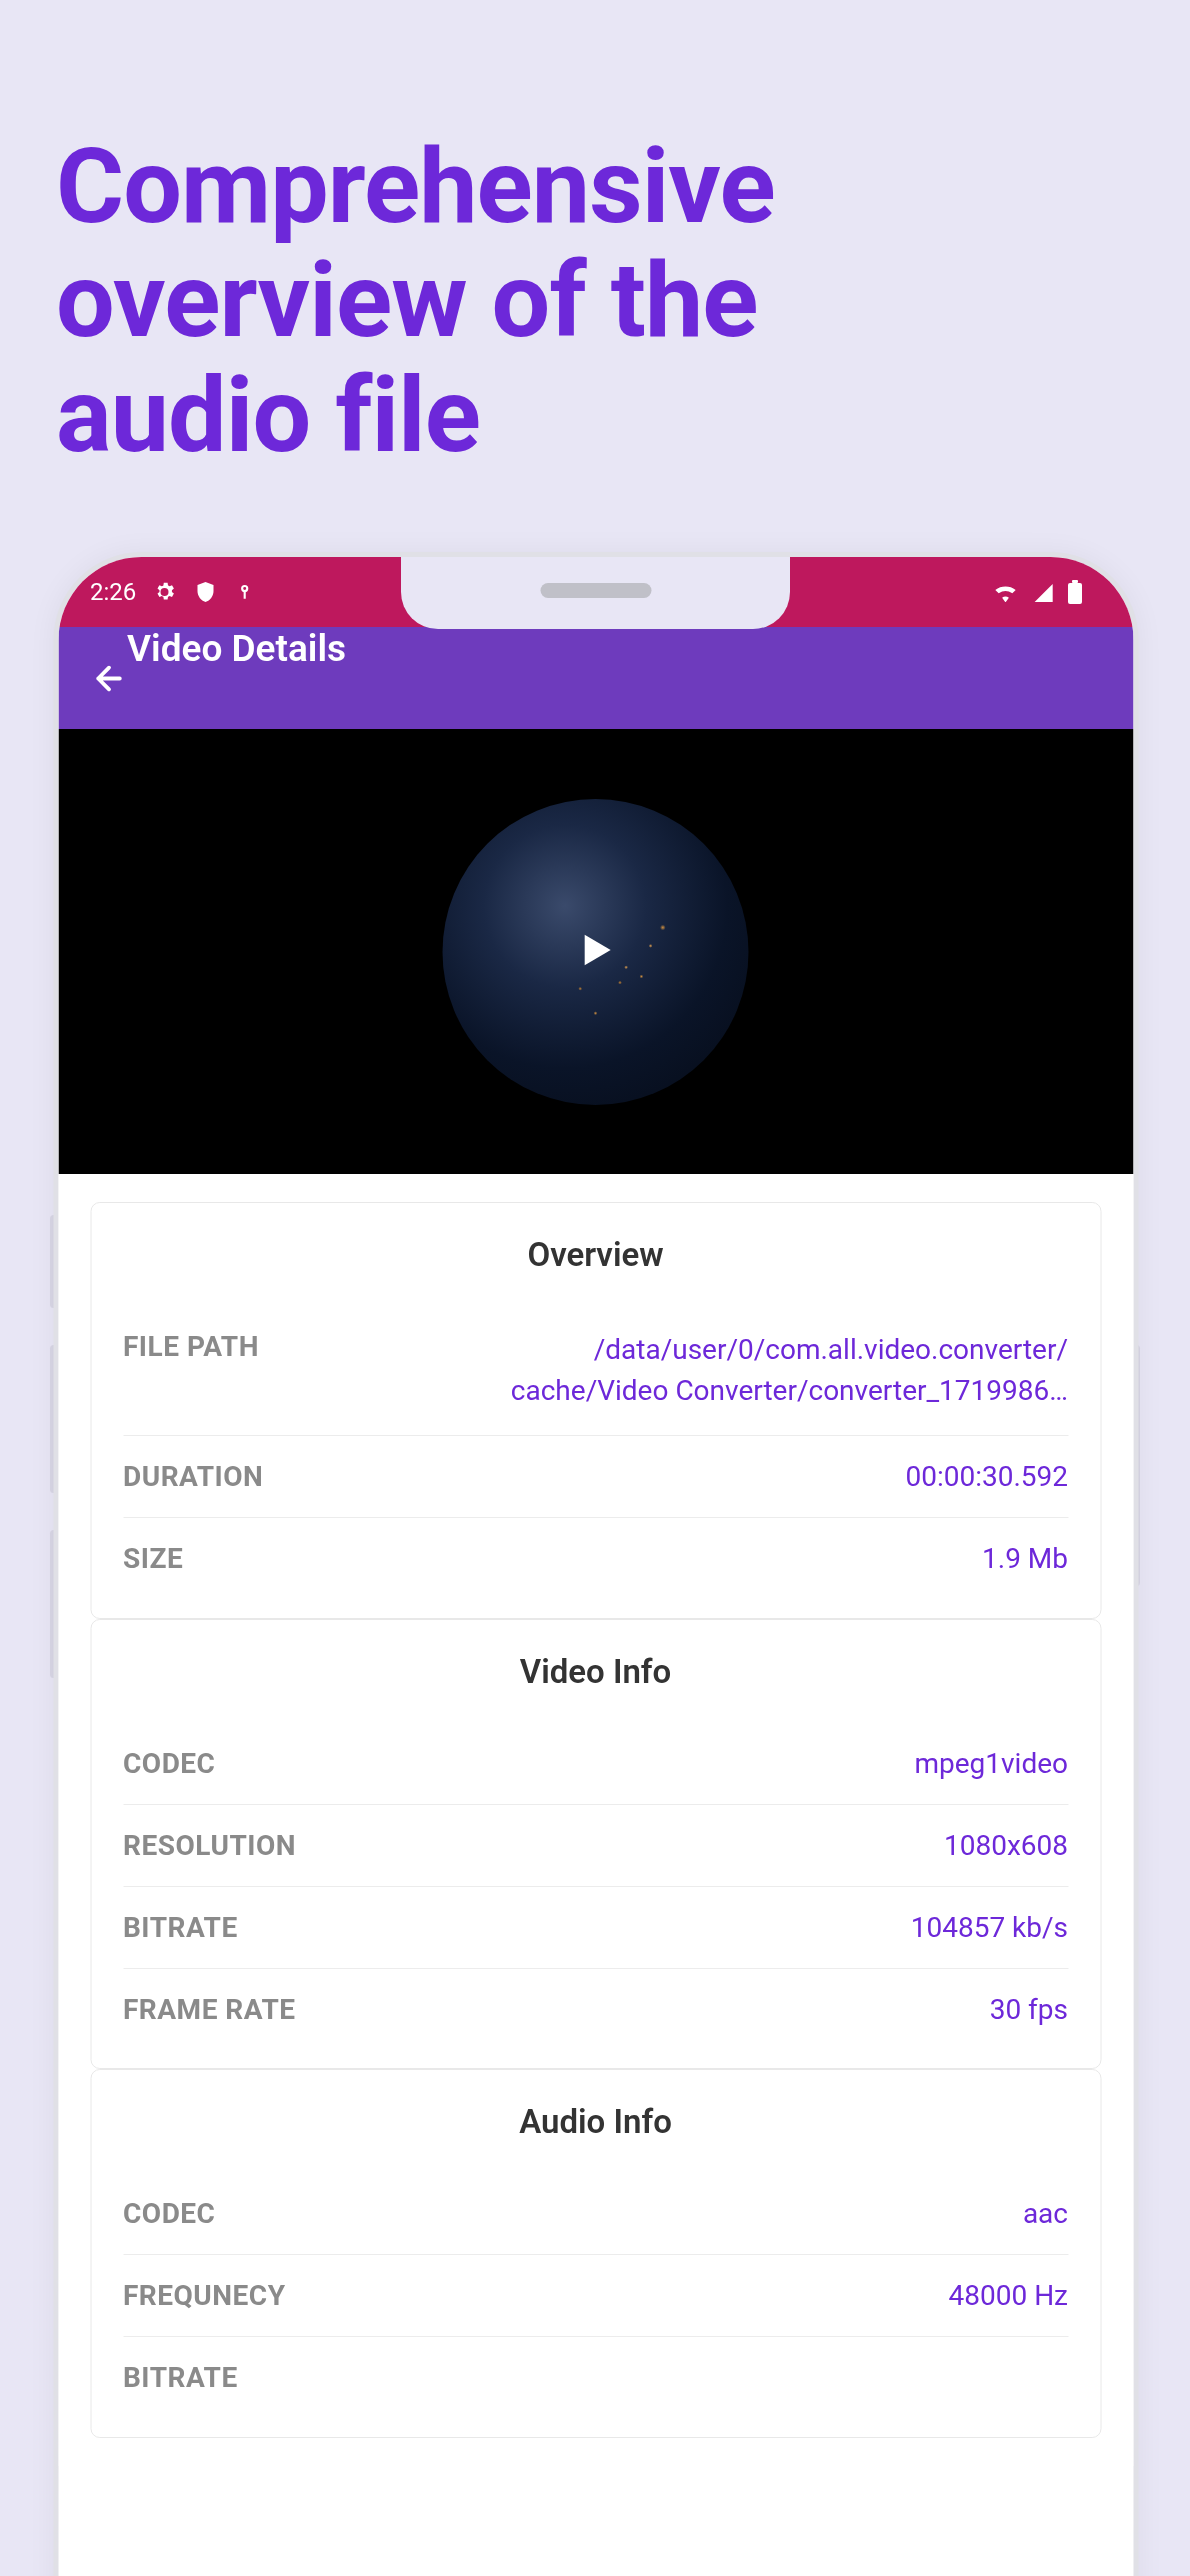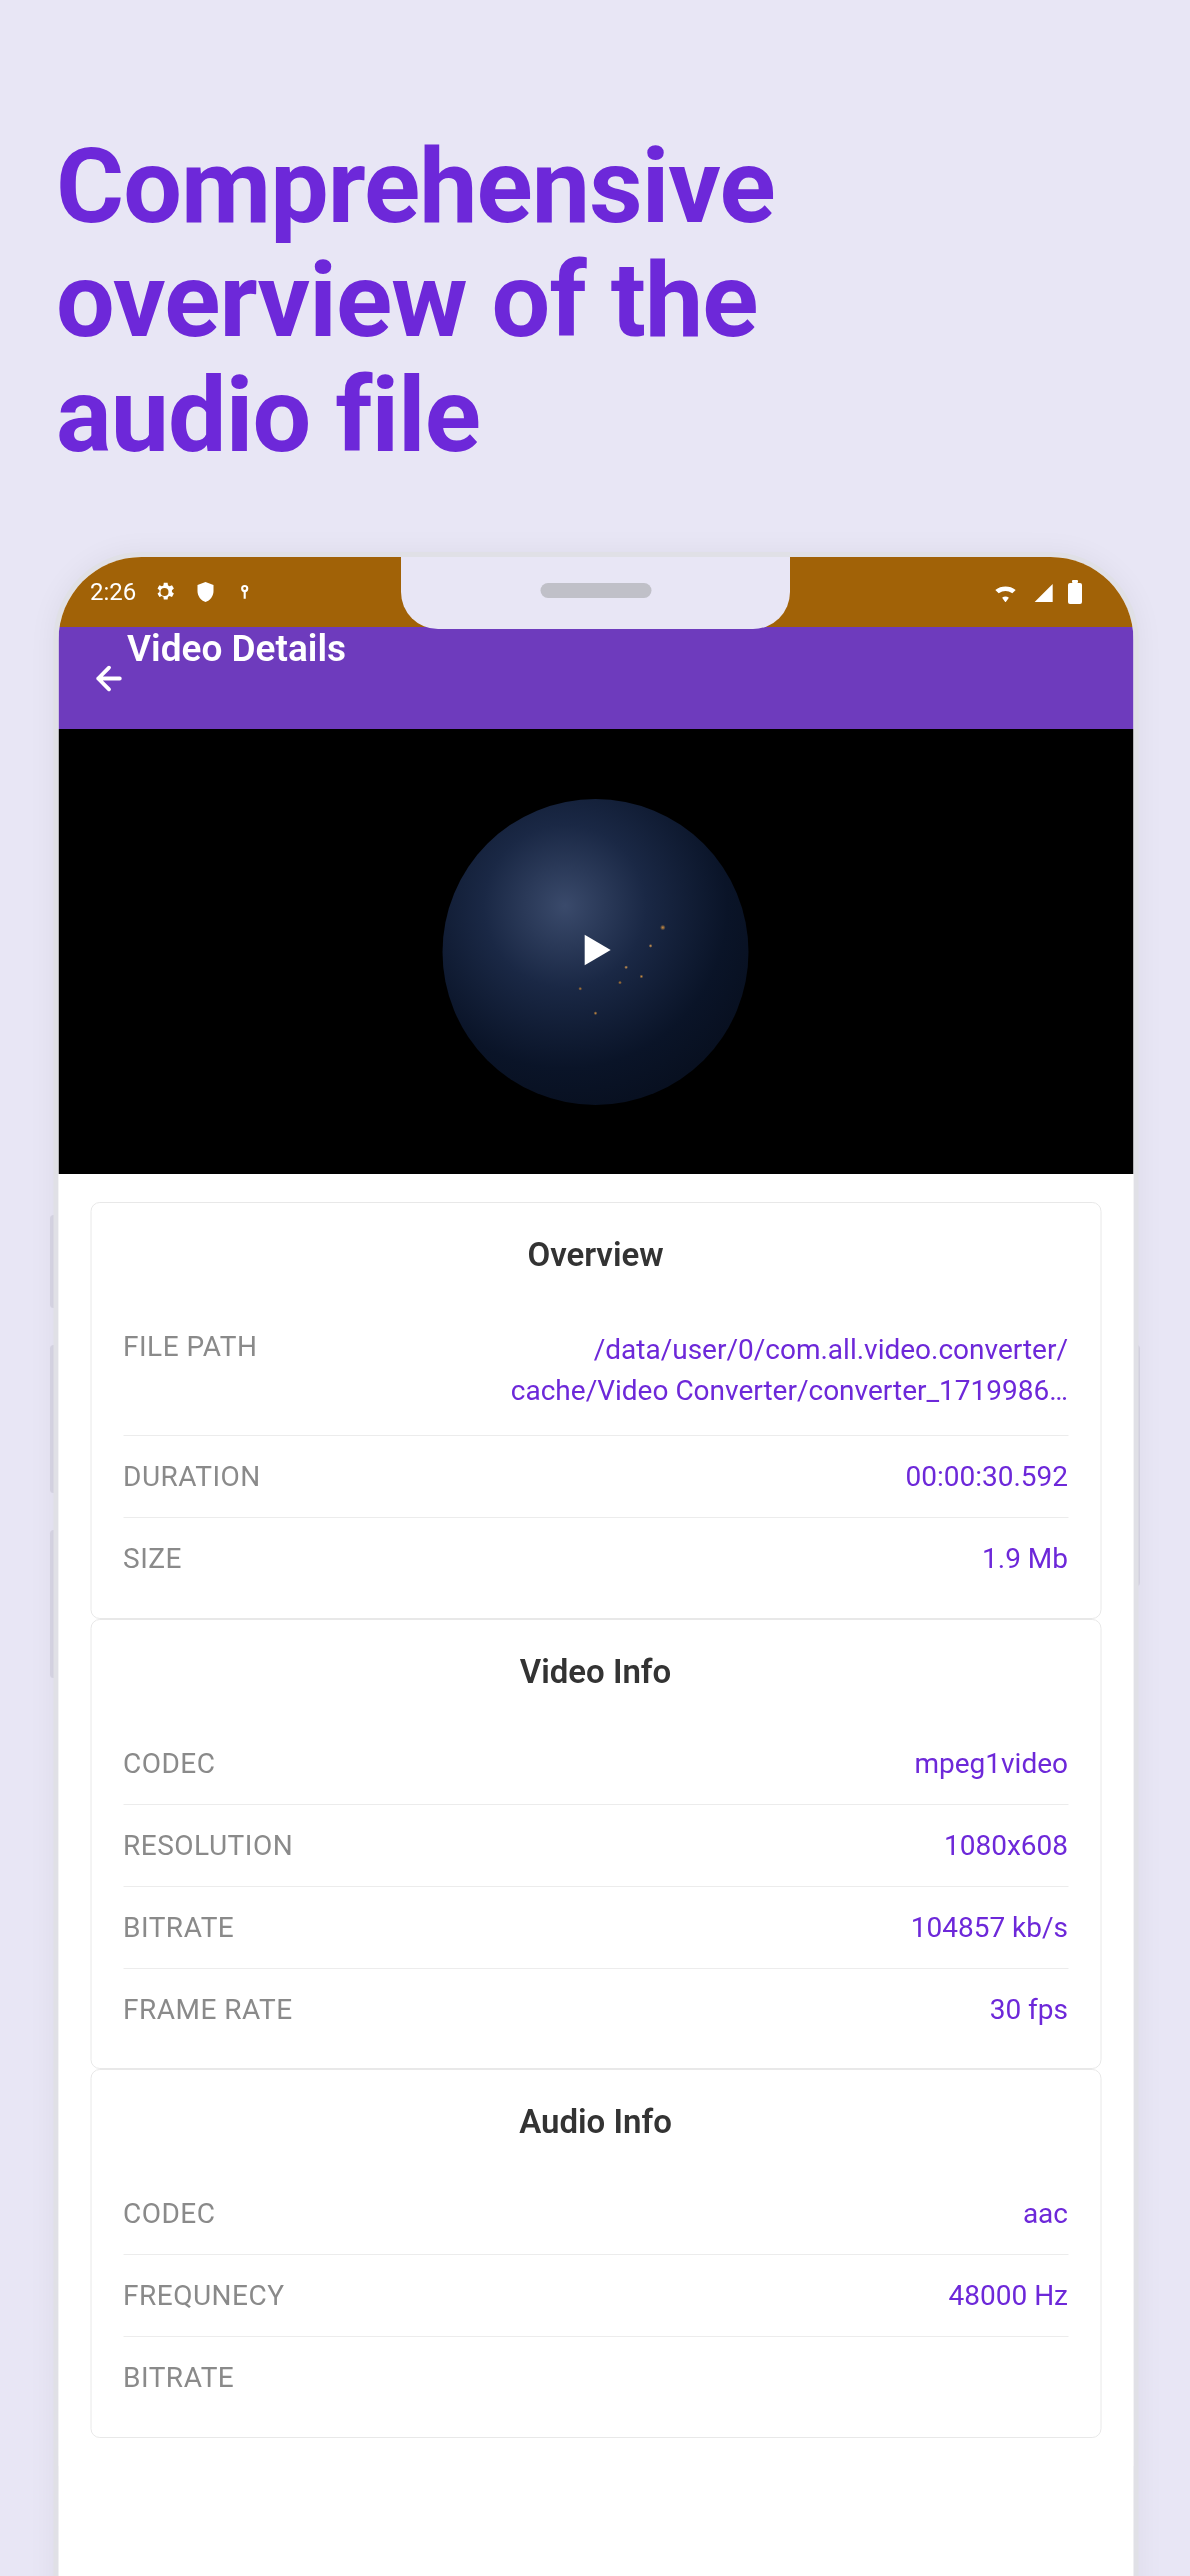--- a/index.html
+++ b/index.html
@@ -52,21 +52,21 @@
   top: 26px;
   left: 50%;
   transform: translateX(-50%);
   width: 111px;
   height: 15px;
   background: #c0c0c8;
   border-radius: 9.3px;
 }
 .status-bar {
   height: 70px;
-  background: #a16207;
+  background: #be185d;
   display: flex;
   justify-content: space-between;
   align-items: center;
   padding: 0 51px 0 32px;
   color: #fff;
   font-size: 24px;
 }
 .status-left { display: flex; align-items: center; gap: 16.7px; }
 .status-right { display: flex; align-items: center; gap: 13px; }
 .status-icon { display: inline-flex; align-items: center; }
@@ -132,21 +132,21 @@
   justify-content: space-between;
   align-items: flex-start;
   padding: 24px 0;
   border-bottom: 0.9px solid #ececec;
   gap: 28px;
 }
 .row:last-child { border-bottom: none; }
 .row-label {
   font-size: 28px;
   color: #8a8a8a;
-  font-weight: 400;
+  font-weight: 700;
   letter-spacing: 0.5px;
   flex-shrink: 0;
 }
 .row-value {
   font-size: 28px;
   color: #6d28d9;
   text-align: right;
   word-break: break-all;
 }
 .row-value.multiline {

